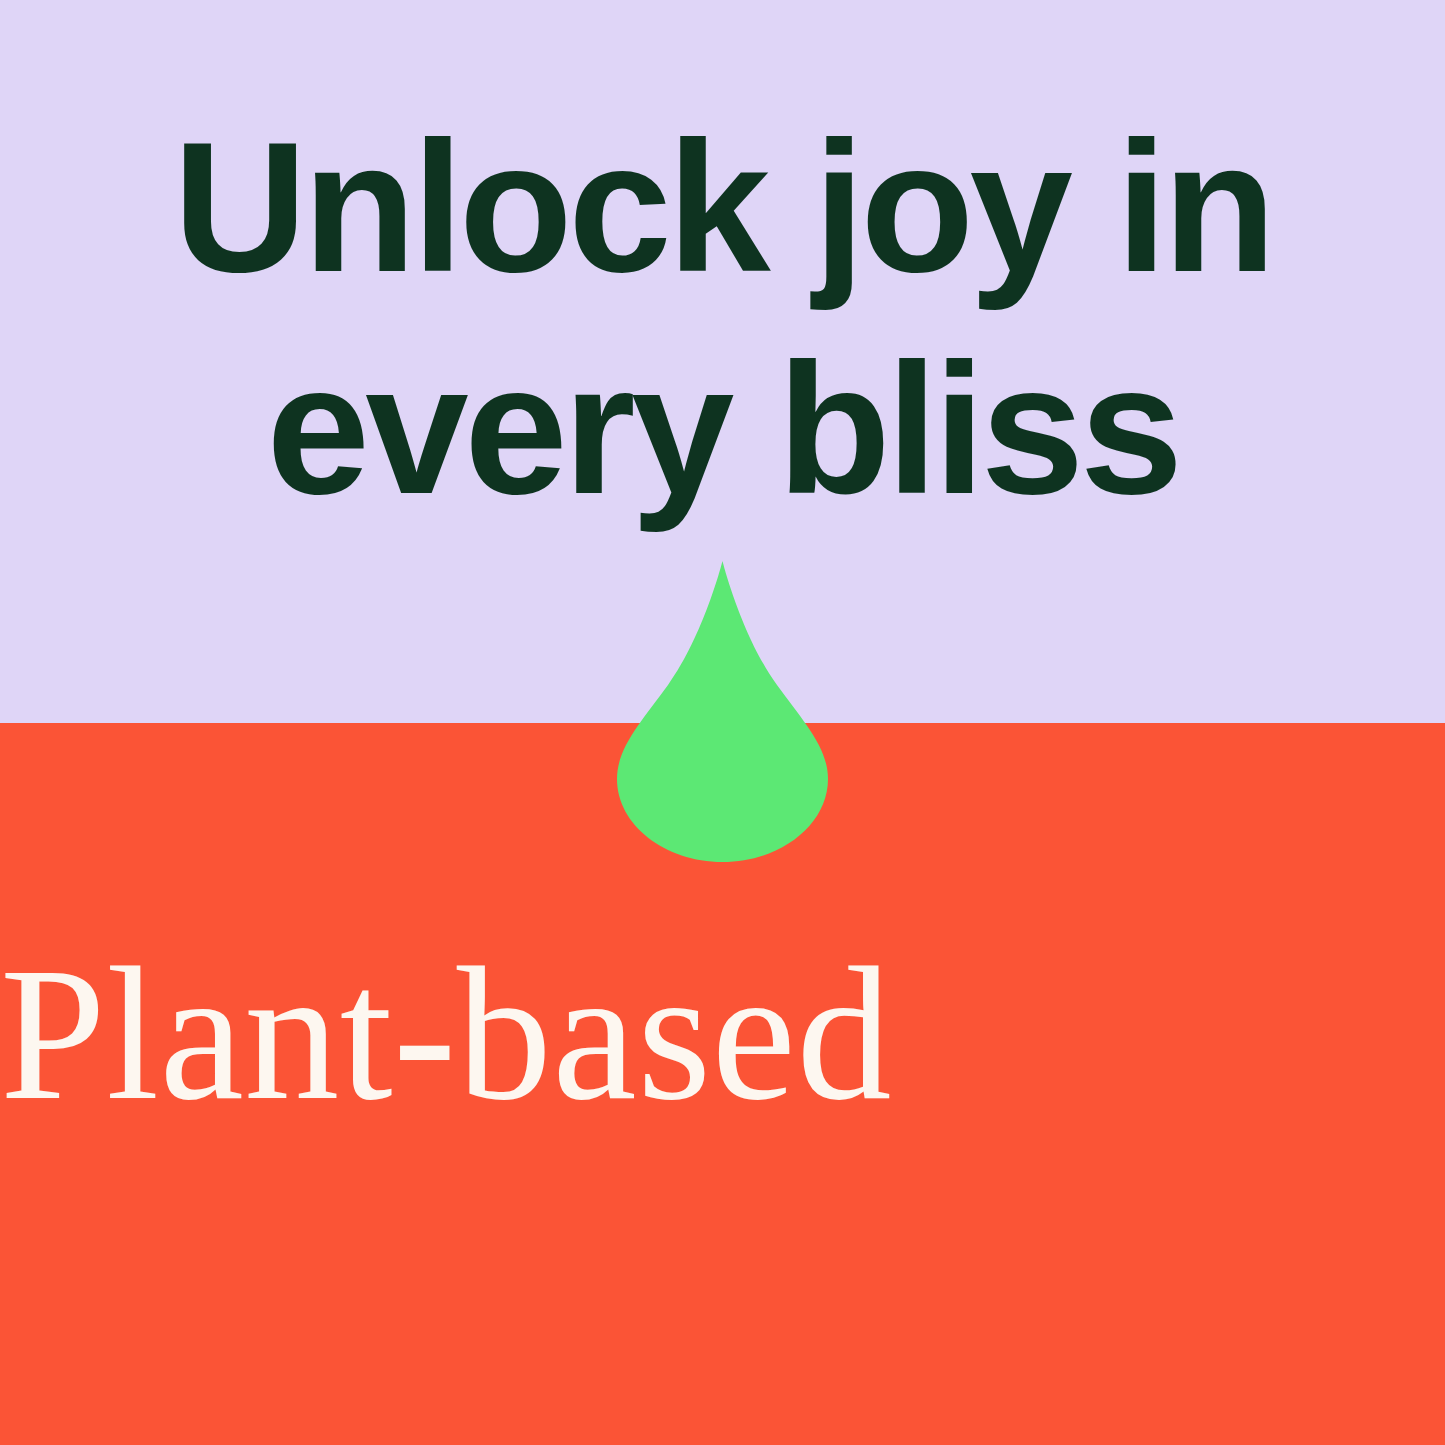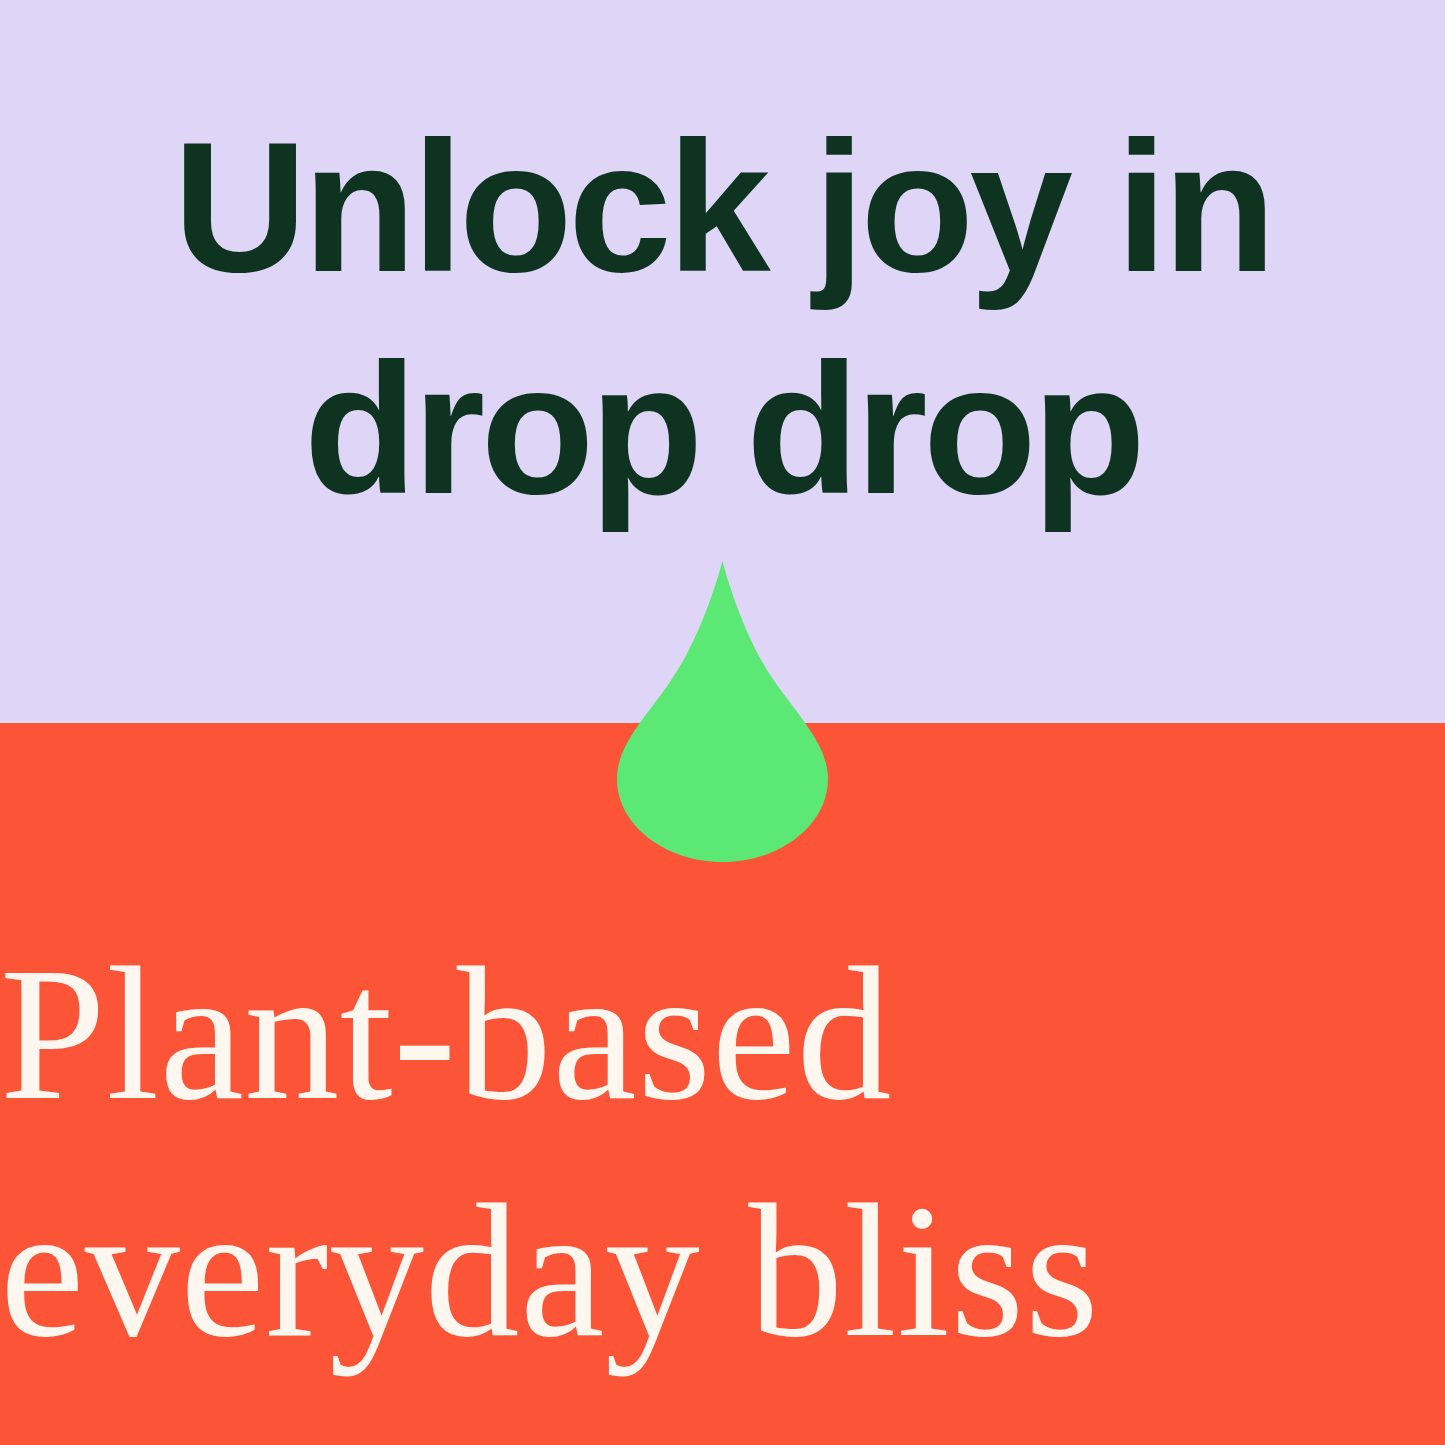--- a/index.html
+++ b/index.html
@@ -88,33 +88,32 @@
 </head>
 <body>
 
 <div id="poster">
 
   <div class="band band-top"></div>
   <div class="band band-bottom"></div>
 
   <div class="headline">
     <span class="hl-line">Unlock joy in</span>
-    <span class="hl-line">drop drop</span>
+    <span class="hl-line">every bliss</span>
   </div>
 
   <div class="droplet-wrap">
     <svg viewBox="0 0 211 301" xmlns="http://www.w3.org/2000/svg" aria-hidden="true">
       <path d="M105.5 0
                C105.5 0 124 74 160 124
                C186 160 211 186 211 218
                C211 264 163 301 105.5 301
                C48 301 0 264 0 218
                C0 186 25 160 51 124
                C87 74 105.5 0 105.5 0 Z" fill="#5CE874"></path>
     </svg>
   </div>
 
   <div class="subhead">
     <span class="sh-line">Plant-based</span>
-    <span class="sh-line">everyday bliss</span>
   </div>
 
 </div>
 
 </body></html>

